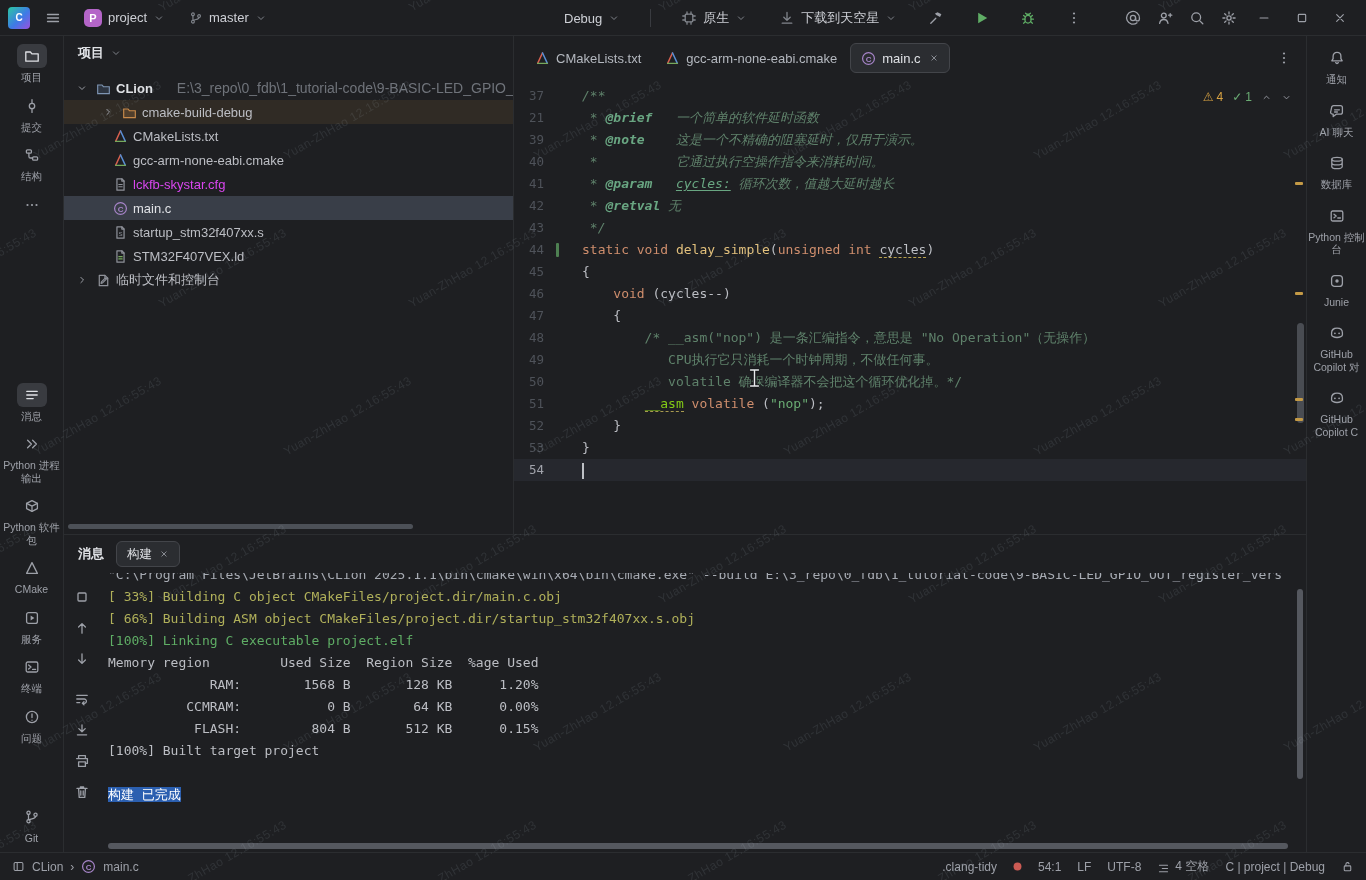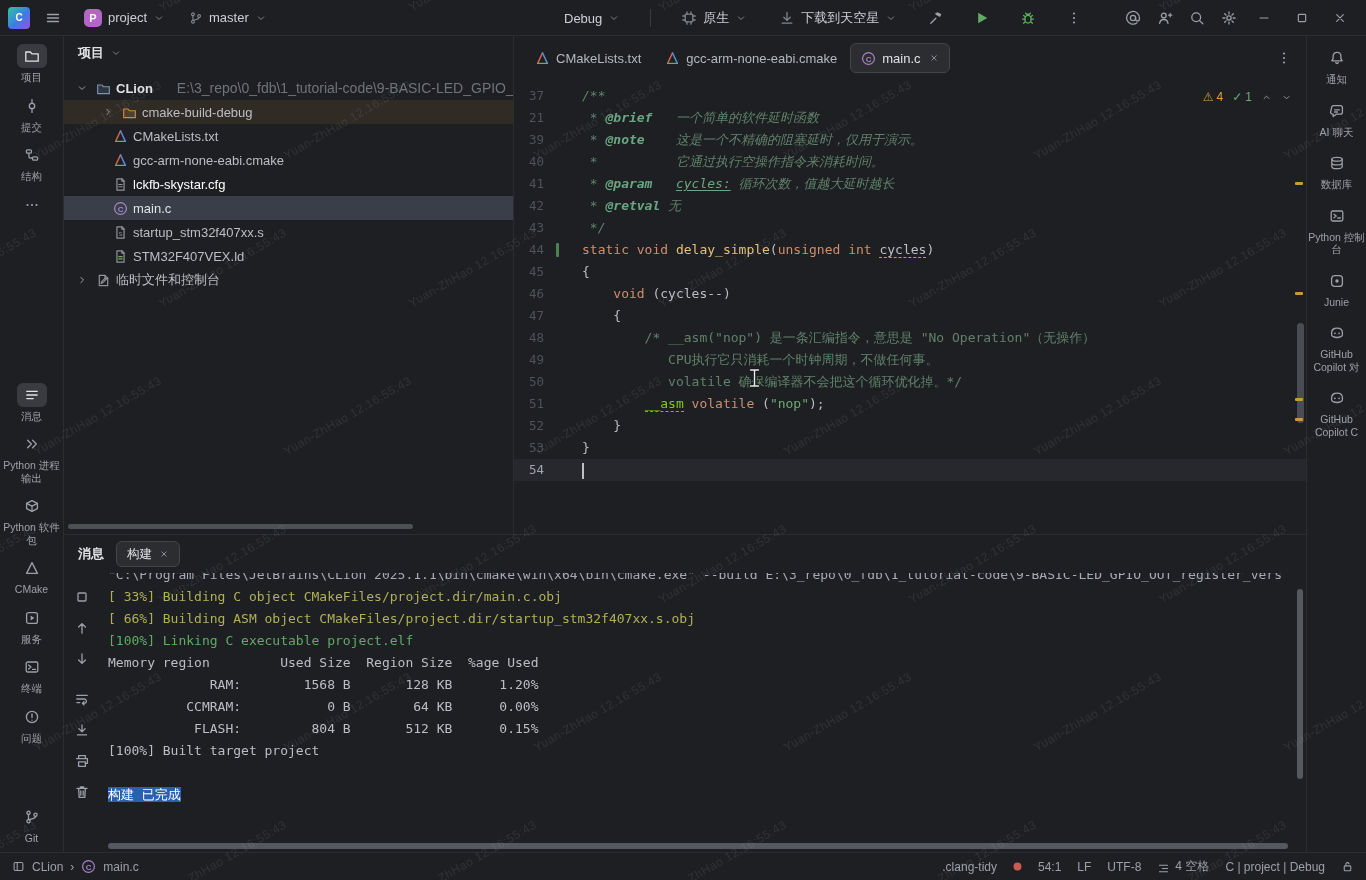--- a/index.html
+++ b/index.html
@@ -35,21 +35,21 @@
   .project{position:absolute;left:64px;top:36px;width:450px;height:498px;border-right:1px solid #2B2D30;background:#1E1F22;overflow:hidden}
   .pp-header{height:34px;display:flex;align-items:center;gap:6px;padding:0 14px;color:#DFE1E5;font-weight:600}
   .pp-header .chev{color:#81858C;display:flex}
   .tree{padding-top:6px}
   .trow{height:24px;display:flex;align-items:center;gap:5px;white-space:nowrap;overflow:hidden;font-size:13px;color:#BCBEC4}
   .trow.sel{background:#393E48;color:#DFE1E5}
   .trow.warm{background:rgba(168,120,62,.13)}
   .tchev{width:16px;display:flex;justify-content:center;color:#9DA0A8;flex:none}
   .ticon{width:16px;display:flex;justify-content:center;color:#8E9199;flex:none}
   .tlabel.broot{font-weight:600;color:#DFE1E5}
-  .tlabel.ignored{color:#ffffff}
+  .tlabel.ignored{color:#d946ef}
   .tpath{color:#6F737A;font-size:14px;margin-left:19px}
   .pp-hscroll{position:absolute;left:4px;bottom:5px;width:345px;height:5px;border-radius:3px;background:#4C5057}
 
   
   .editor{position:absolute;left:514px;top:36px;width:792px;height:498px;background:#1E1F22;overflow:hidden}
   .tabbar{height:44px;display:flex;align-items:center;gap:2px;padding:0 10px;position:relative}
   .tab{display:flex;align-items:center;gap:6px;height:30px;padding:0 10px;border-radius:6px;border:1px solid transparent;color:#B4B8BF;font-size:13px}
   .tab.active{background:#2B2D31;border-color:#43454A;color:#DFE1E5}
   .tab .tclose{display:flex;color:#9DA0A8;margin-left:2px}
   .tabs-more{position:absolute;right:8px;top:8px;width:28px;height:28px;display:flex;align-items:center;justify-content:center;color:#9DA0A8}

